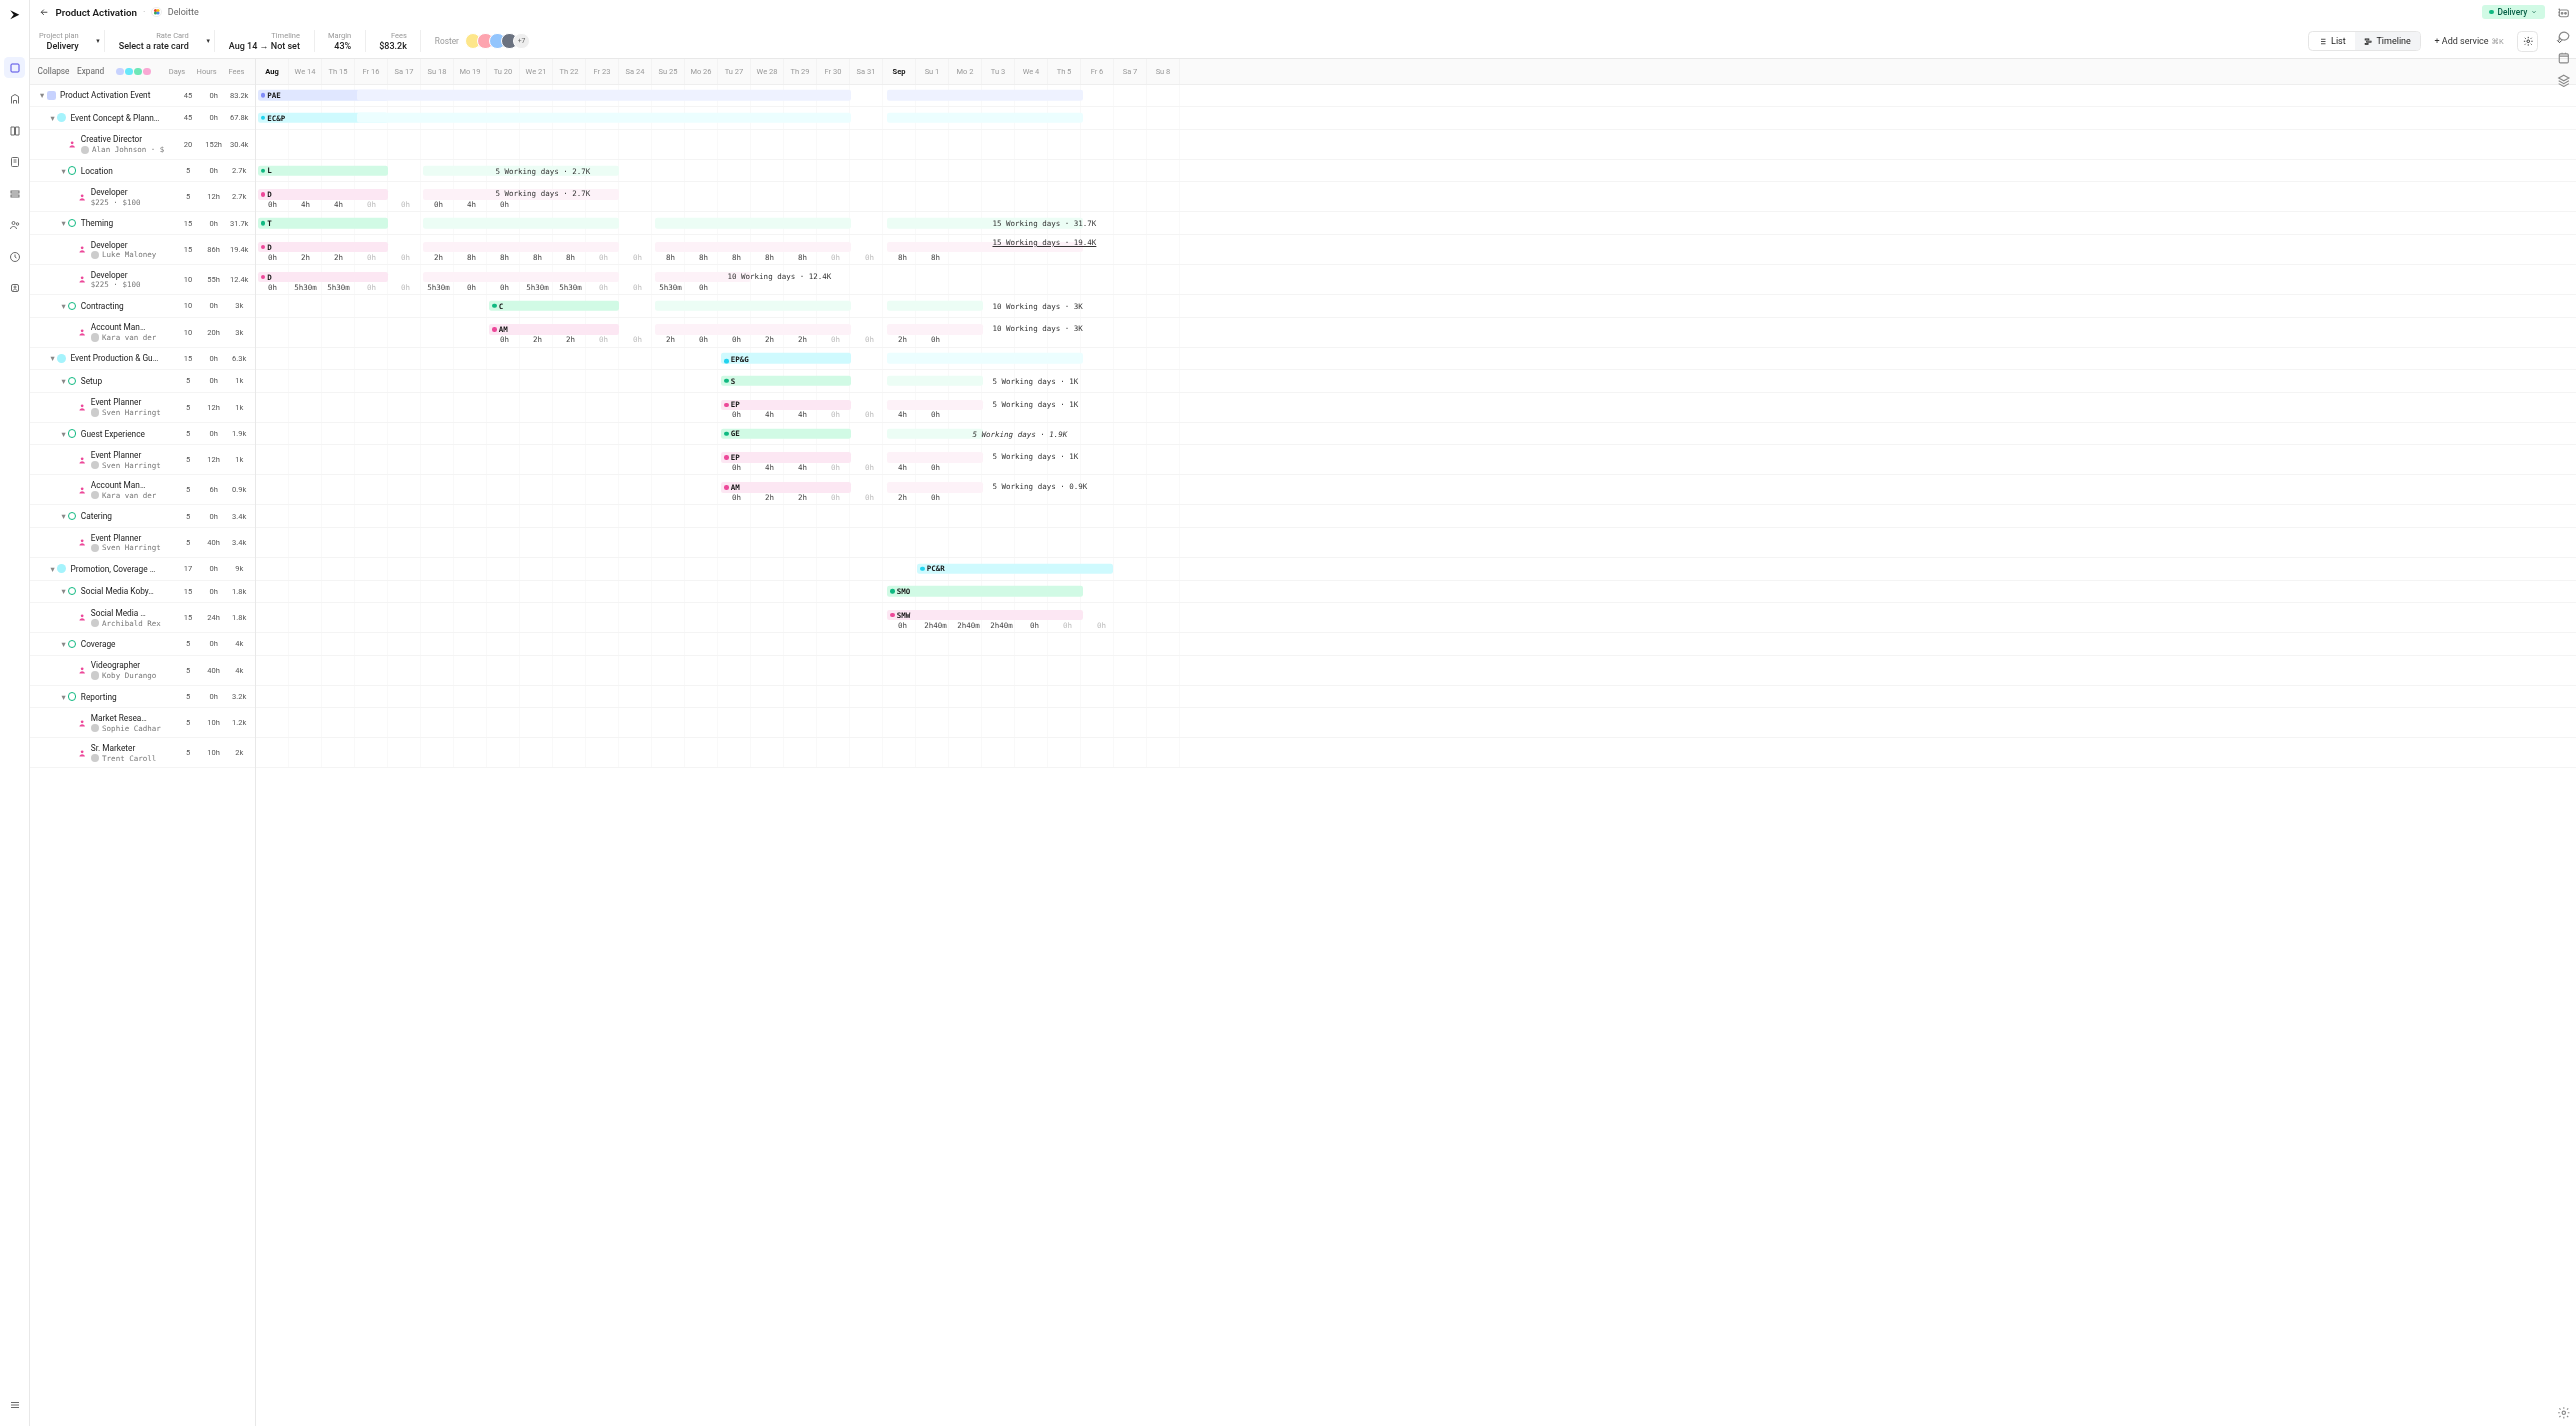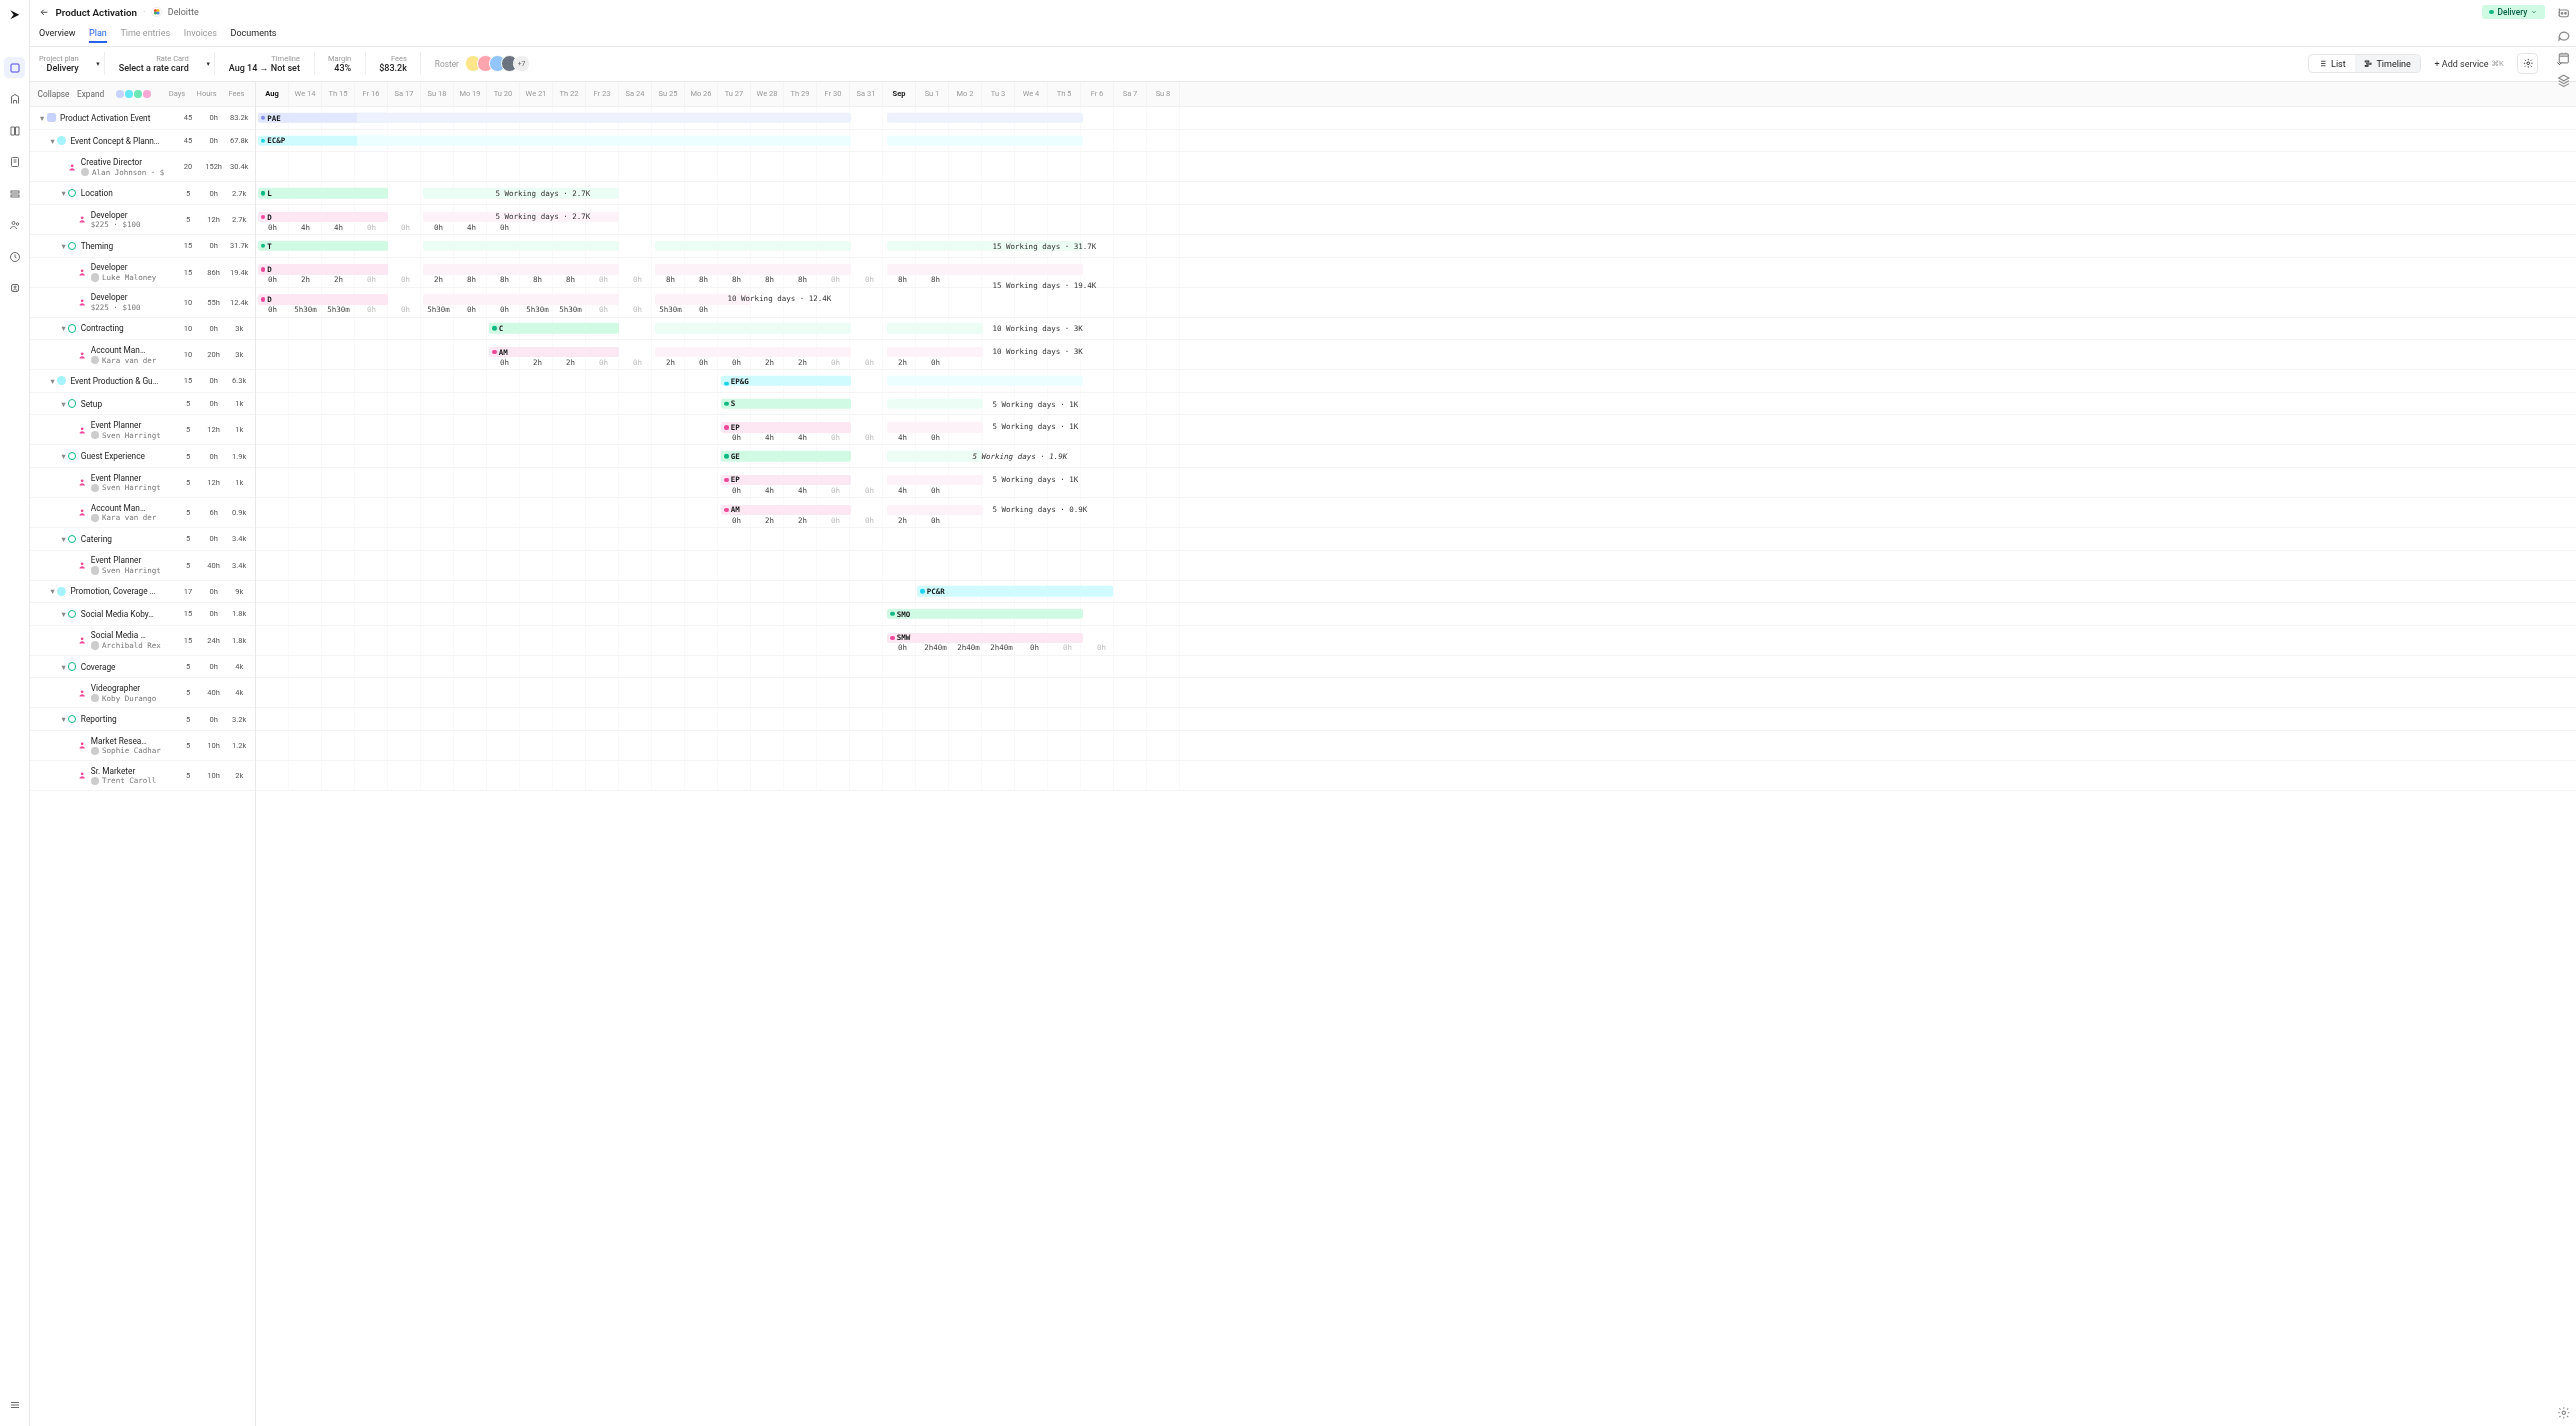--- a/index.html
+++ b/index.html
@@ -260,27 +260,20 @@
       </div>
       <span class="more">
         <svg width="10.5" height="10.5" viewBox="0 0 24 24" fill="currentColor">
             <circle cx="12" cy="5" r="1.8"></circle>
             <circle cx="12" cy="12" r="1.8"></circle>
             <circle cx="12" cy="19" r="1.8"></circle>
           </svg>
       </span>
     </div>
 
-    <div class="tabs">
-      <div class="tab dark">Overview</div>
-      <div class="tab active">Plan</div>
-      <div class="tab">Time entries</div>
-      <div class="tab">Invoices</div>
-      <div class="tab dark">Documents</div>
-    </div>
 
     <div class="toolbar">
       <div class="stat wide">
         <span class="label">Project plan</span>
         <span class="value">Delivery</span>
         <span class="chev">▾</span>
       </div>
       <div class="vdiv"></div>
       <div class="stat wide">
         <span class="label">Rate Card</span>
@@ -1032,21 +1025,21 @@
                 <div class="tl-cell"></div>
                 <div class="tl-cell"></div>
                 <div class="tl-cell"></div>
                 <div class="tl-cell"></div>
                 <div class="tl-cell"></div>
                 <div class="tl-cell"></div>
                 <div class="bar" style="left: 1.5px; width: 130px; background: rgb(252, 231, 243); top: 6.8px; transform: none;"><span class="bdot" style="background:#ec4899"></span>D</div>
                 <div class="bar" style="left: 167px; width: 196px; background: rgb(253, 242, 248); top: 6.8px; transform: none;"></div>
                 <div class="bar" style="left: 399px; width: 196px; background: rgb(253, 242, 248); top: 6.8px; transform: none;"></div>
                 <div class="bar" style="left: 631px; width: 196px; background: rgb(253, 242, 248); top: 6.8px; transform: none;"></div>
-                <div class="bar-label" style="left: 732px; top: 23px; transform: none;">15 Working days · 19.4K</div>
+                <div class="bar-label" style="left: 732px; top: 3px; transform: none; text-decoration: underline;">15 Working days · 19.4K</div>
                 <div style="position: absolute; left: 0px; width: 33px; bottom: 2.3px; text-align: center; font-size: 7.5px; font-family: ui-monospace, monospace; color: rgb(68, 68, 68);">0h</div>
                 <div style="position: absolute; left: 33px; width: 33px; bottom: 2.3px; text-align: center; font-size: 7.5px; font-family: ui-monospace, monospace; color: rgb(68, 68, 68);">2h</div>
                 <div style="position: absolute; left: 66px; width: 33px; bottom: 2.3px; text-align: center; font-size: 7.5px; font-family: ui-monospace, monospace; color: rgb(68, 68, 68);">2h</div>
                 <div style="position: absolute; left: 99px; width: 33px; bottom: 2.3px; text-align: center; font-size: 7.5px; font-family: ui-monospace, monospace; color: rgb(187, 187, 187);">0h</div>
                 <div style="position: absolute; left: 133px; width: 33px; bottom: 2.3px; text-align: center; font-size: 7.5px; font-family: ui-monospace, monospace; color: rgb(187, 187, 187);">0h</div>
                 <div style="position: absolute; left: 166px; width: 33px; bottom: 2.3px; text-align: center; font-size: 7.5px; font-family: ui-monospace, monospace; color: rgb(68, 68, 68);">2h</div>
                 <div style="position: absolute; left: 199px; width: 33px; bottom: 2.3px; text-align: center; font-size: 7.5px; font-family: ui-monospace, monospace; color: rgb(68, 68, 68);">8h</div>
                 <div style="position: absolute; left: 232px; width: 33px; bottom: 2.3px; text-align: center; font-size: 7.5px; font-family: ui-monospace, monospace; color: rgb(68, 68, 68);">8h</div>
                 <div style="position: absolute; left: 265px; width: 33px; bottom: 2.3px; text-align: center; font-size: 7.5px; font-family: ui-monospace, monospace; color: rgb(68, 68, 68);">8h</div>
                 <div style="position: absolute; left: 298px; width: 33px; bottom: 2.3px; text-align: center; font-size: 7.5px; font-family: ui-monospace, monospace; color: rgb(68, 68, 68);">8h</div>

